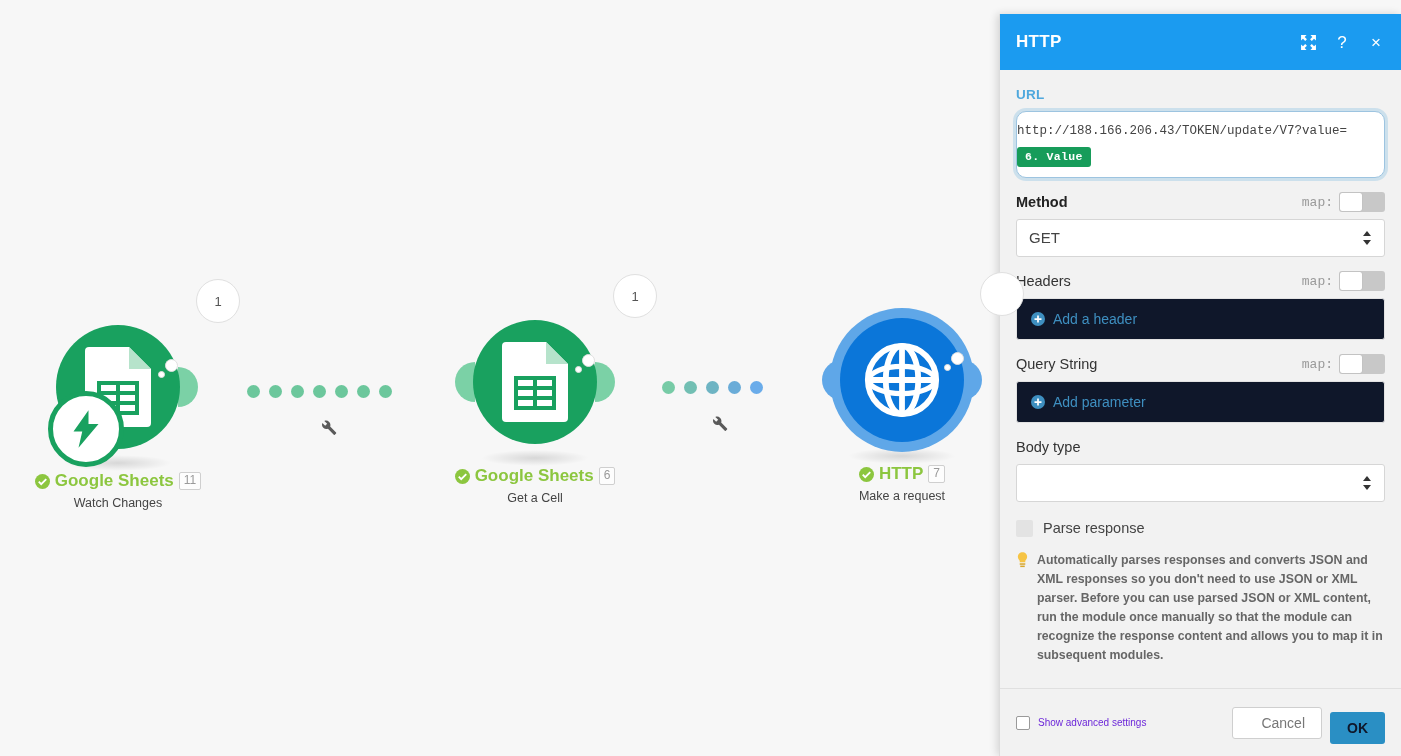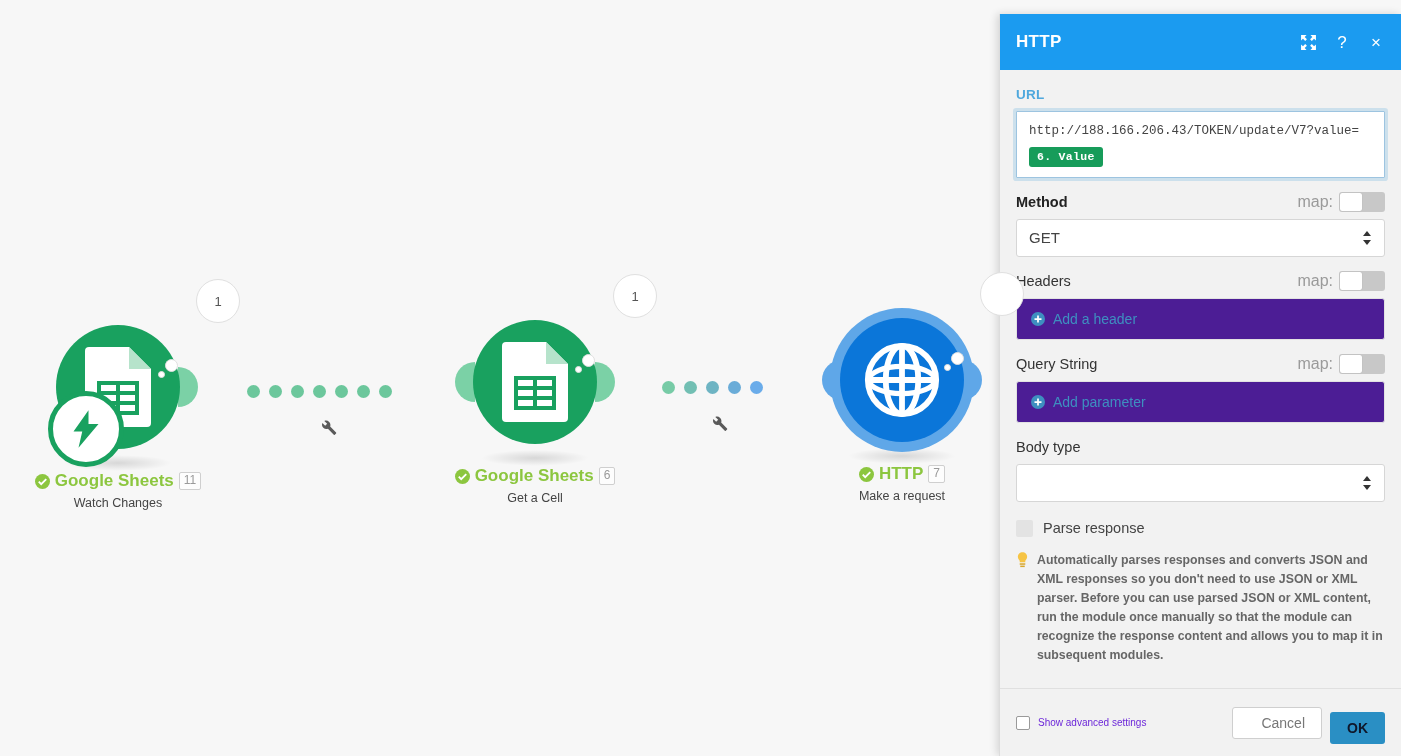--- a/index.html
+++ b/index.html
@@ -179,42 +179,42 @@
   .field-head {
     display: flex; align-items: center; justify-content: space-between;
     margin-bottom: 6px;
     min-height: 21px;
   }
   .field-label { font-size: 14.5px; color: #333; }
   .field-label.bold { font-weight: bold; color: #222; }
   .field-label.active { color: #4fa8dd; font-weight: bold; font-size: 13.5px; letter-spacing: .2px;}
 
   .map-wrap { display: flex; align-items: center; gap: 6px; }
-  .map-text { font-size: 16px; color: #9a9a9a; }
+  .map-text { font-size: 13px; color: #9a9a9a; font-family: Liberation Mono, monospace; }
   .toggle {
     width: 46px; height: 20px;
     border-radius: 3px;
     background: #c8c8c8;
     position: relative;
     cursor: pointer;
   }
   .toggle .knob {
     position: absolute; left: 1px; top: 1px;
     width: 22px; height: 18px;
     background: #fff;
     border-radius: 2px;
     box-shadow: 0 0 1px rgba(0,0,0,.25);
   }
 
   .url-box {
     background: #fff;
     border: 1px solid #9dc4e0;
-    border-radius: 1px;
+    border-radius: 10px;
     box-shadow: 0 0 0 3px rgba(108,178,224,0.28);
-    padding: 10px 12px 10px 12px;
+    padding: 10px 12px 10px 0;
     min-height: 62px;
   }
   .url-text {
     font-family: "Liberation Mono", monospace;
     font-size: 12.5px;
     color: #444;
     line-height: 1.5;
     word-break: break-all;
   }
   .token-chip {
@@ -242,21 +242,21 @@
     position: relative;
     cursor: pointer;
   }
   .select-box .val { flex: 1; }
   .spinner-arrows {
     display: flex; flex-direction: column; gap: 2px;
     color: #444;
   }
 
   .add-box {
-    background: #4c1d95;
+    background: #0f172a;
     border: 1px solid #e2e2e2;
     border-radius: 3px;
     height: 42px;
     display: flex; align-items: center;
     padding: 0 14px;
     cursor: pointer;
   }
   .add-link {
     display: flex; align-items: center; gap: 8px;
     color: #3e8fc0;

